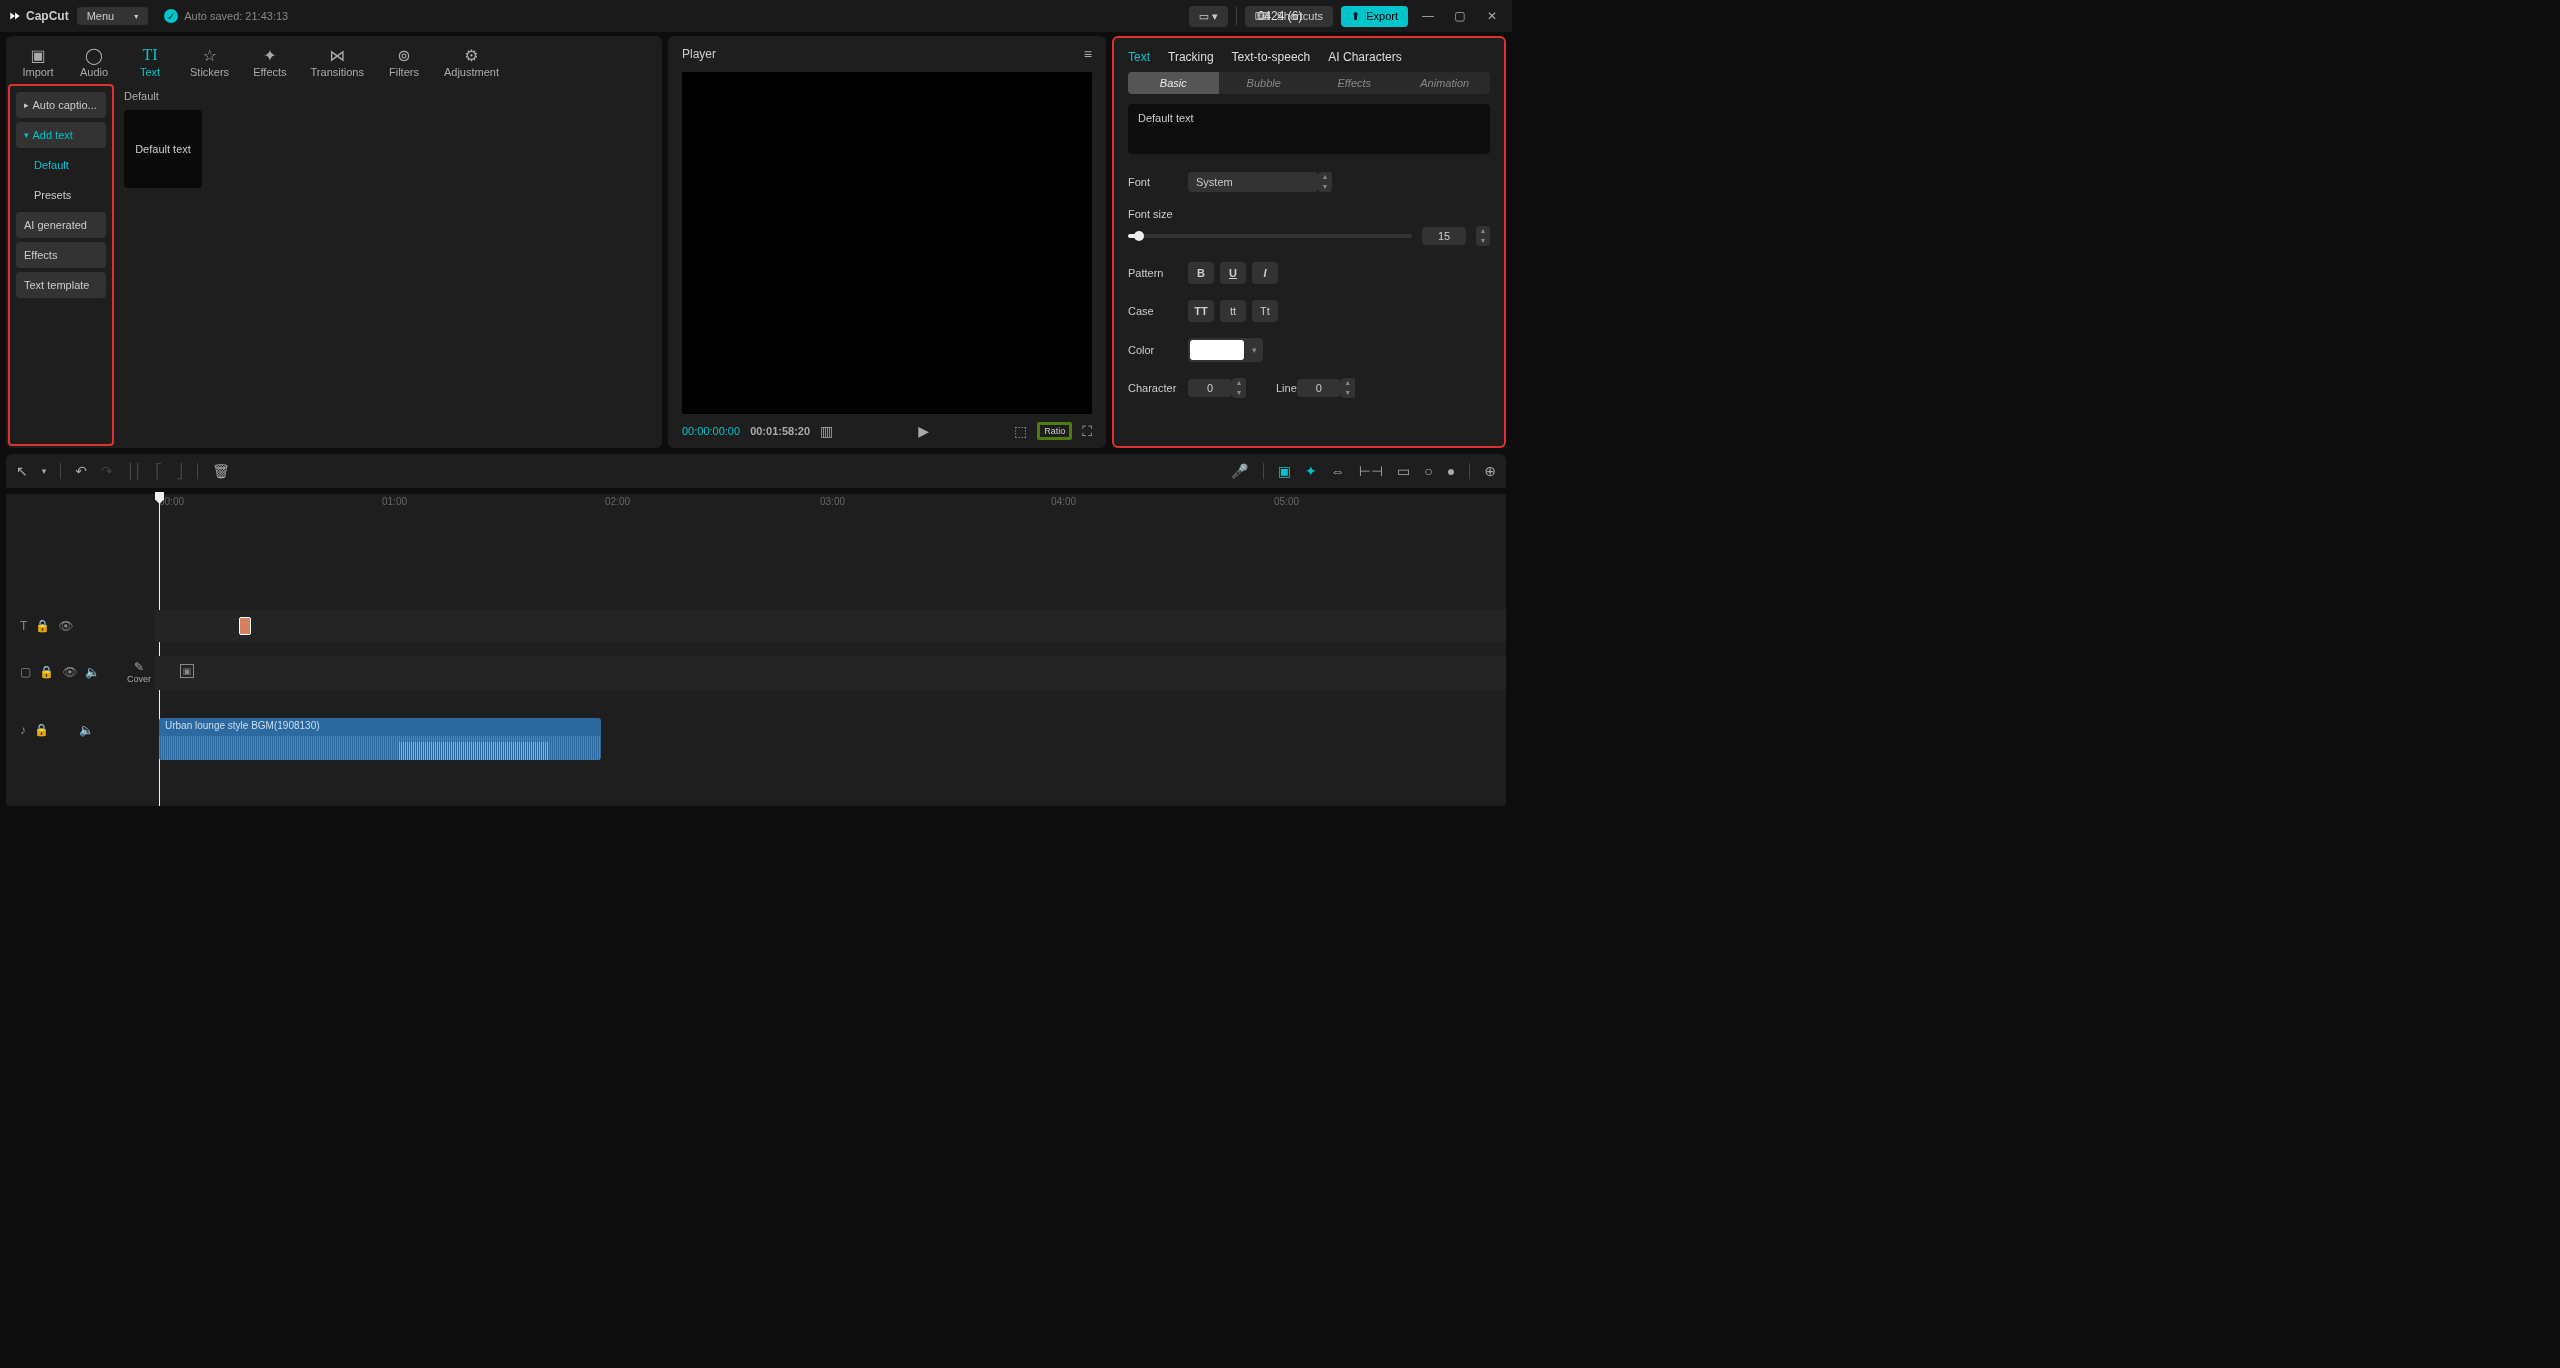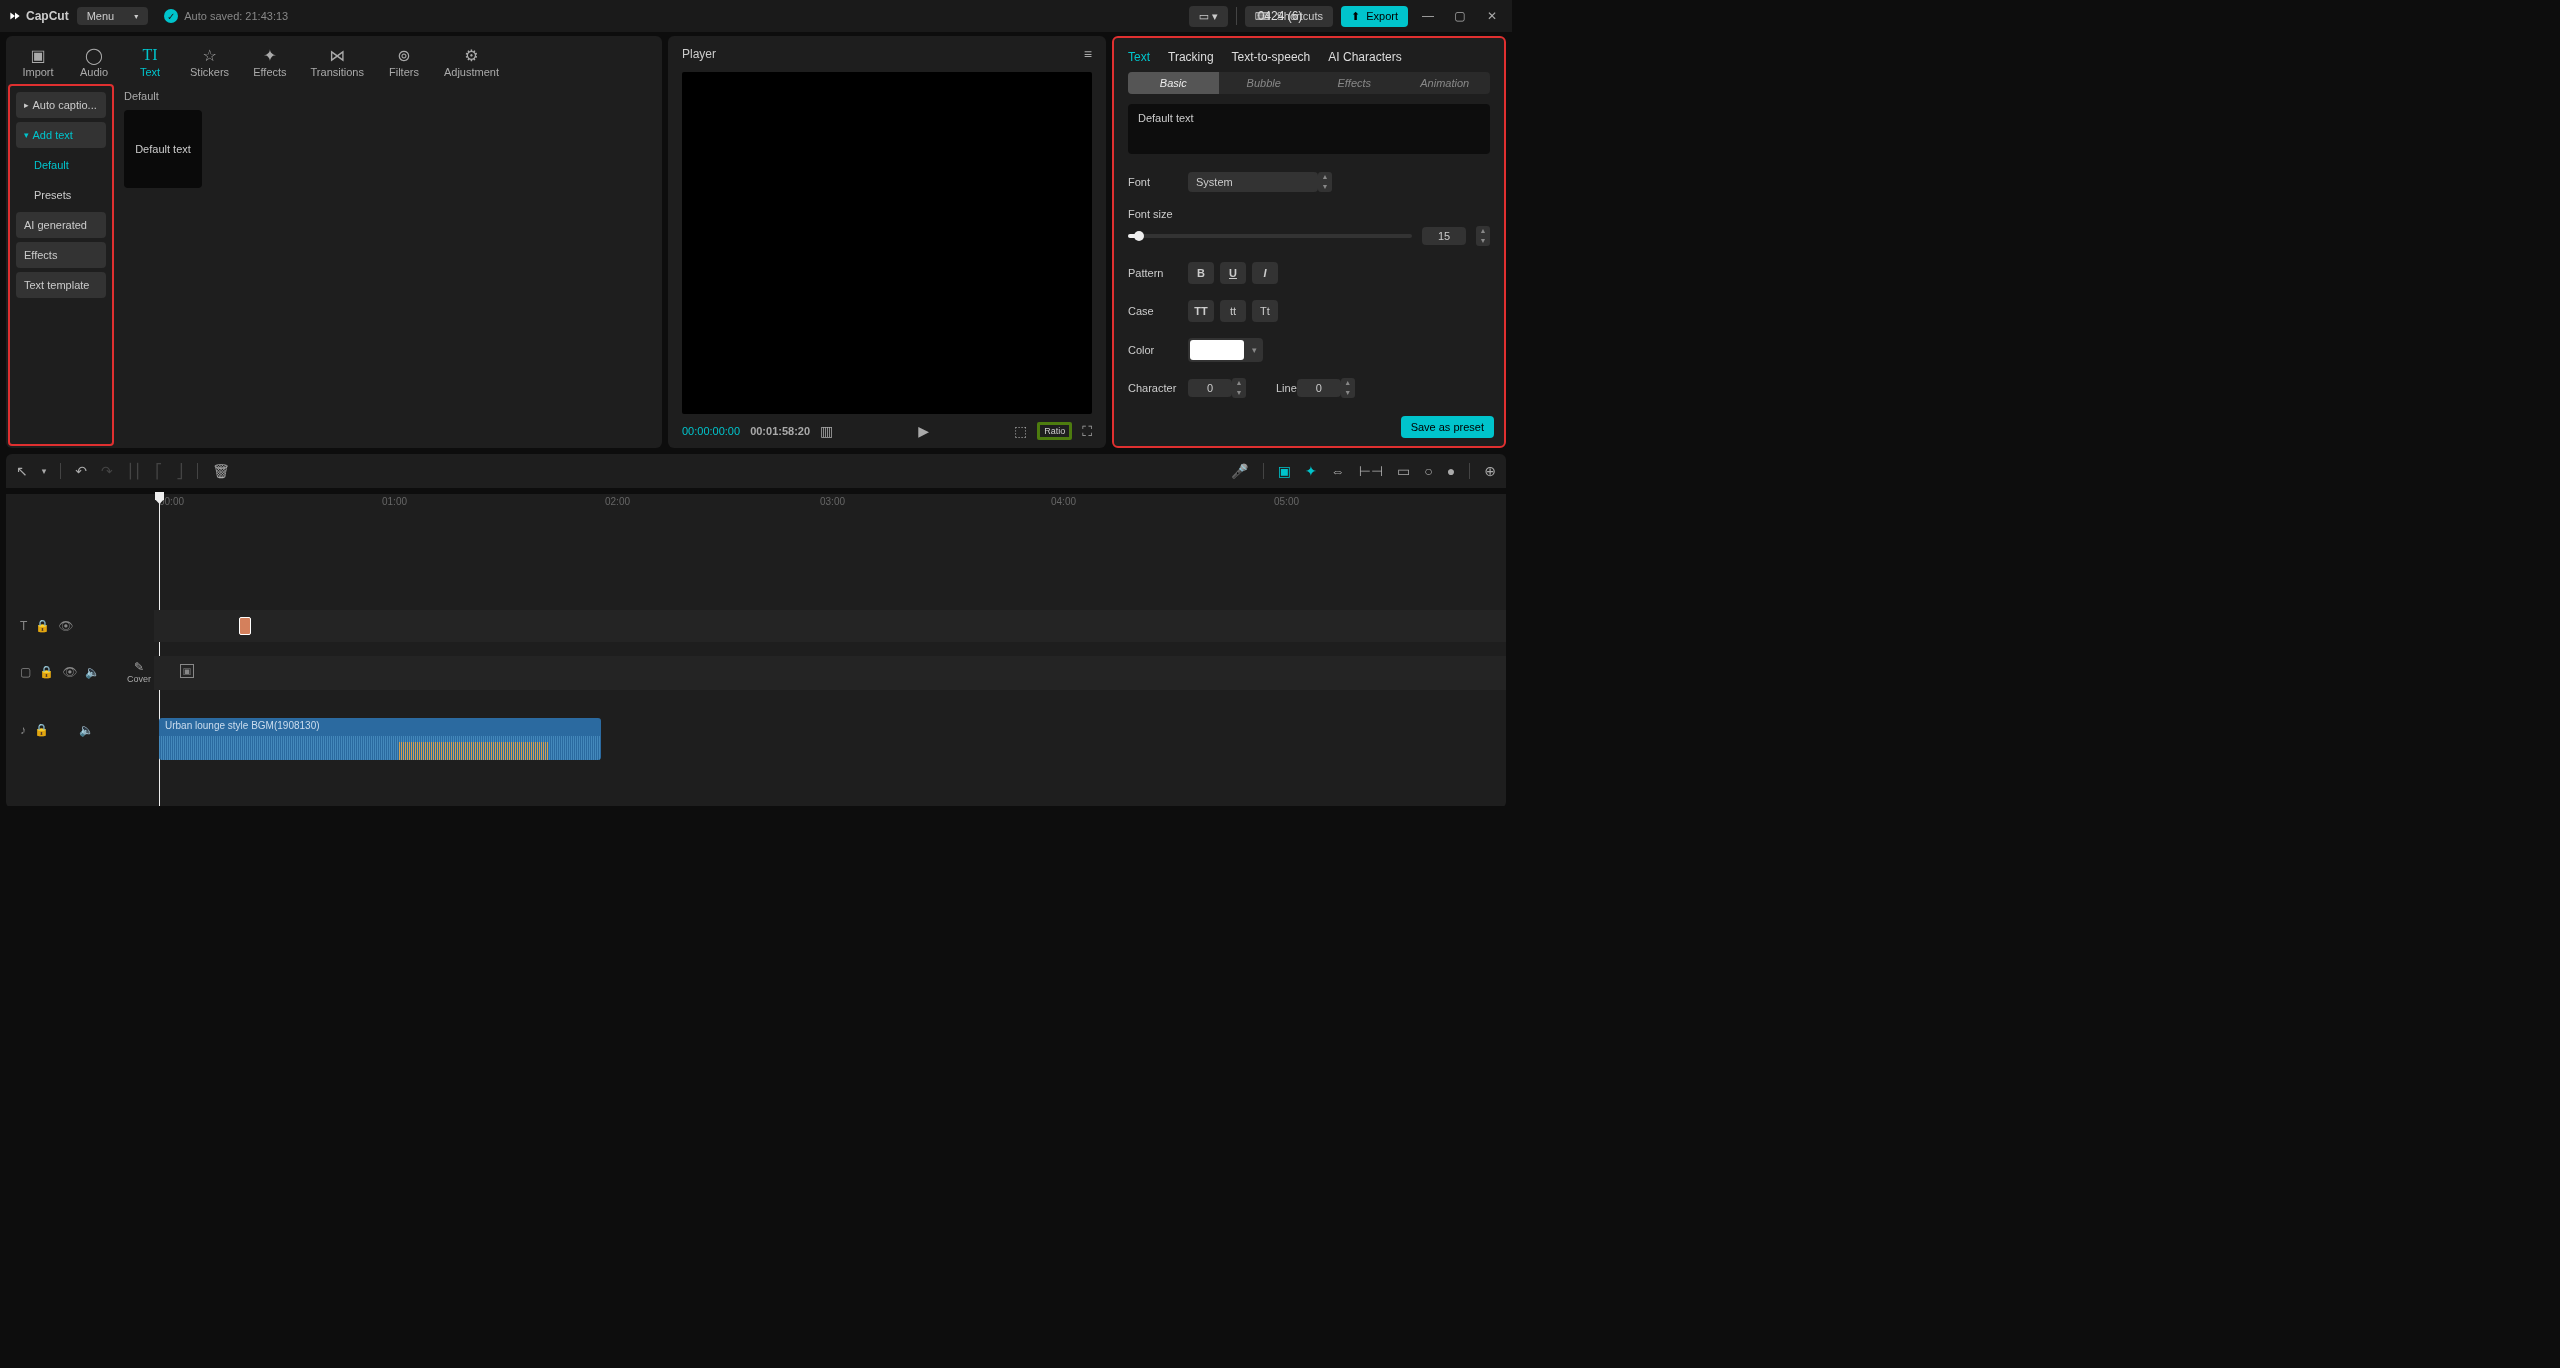--- a/index.html
+++ b/index.html
@@ -279,23 +279,20 @@
           <div>▼</div>
         </div>
       <span style="width:30px;"></span>
       <span>Line</span>
       <div class="num-input">0</div>
       <div class="stepper">
           <div>▲</div>
           <div>▼</div>
         </div>
     </div>
-    <div class="insp-footer">
-      <div class="save-preset">Save as preset</div>
-    </div>
   </div>
 </div>
 
 <div class="tl-toolbar">
   <span class="tl-tool">↖</span>
   <span class="tl-tool" style="font-size:9px;">▾</span>
   <span style="width:1px;height:16px;background:#444;"></span>
   <span class="tl-tool">↶</span>
   <span class="tl-tool dim">↷</span>
   <span class="tl-tool dim">⎮⎮</span>

